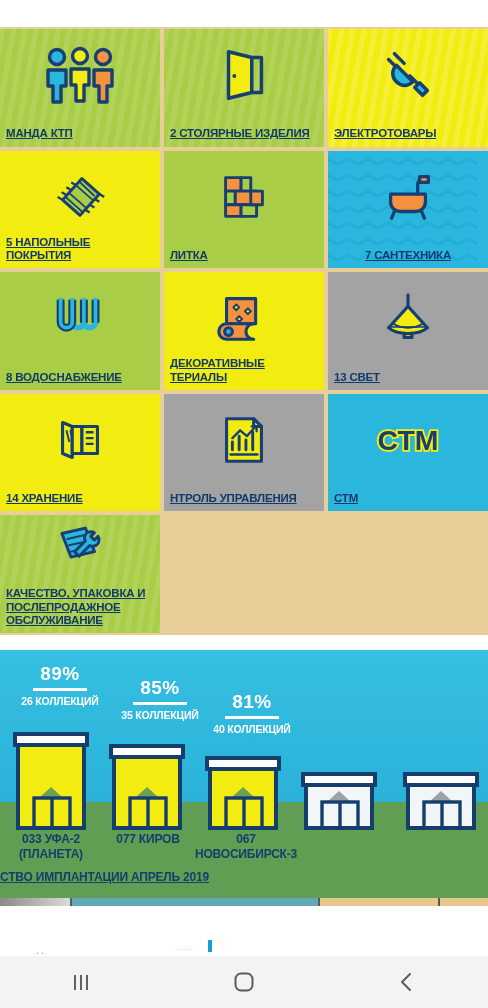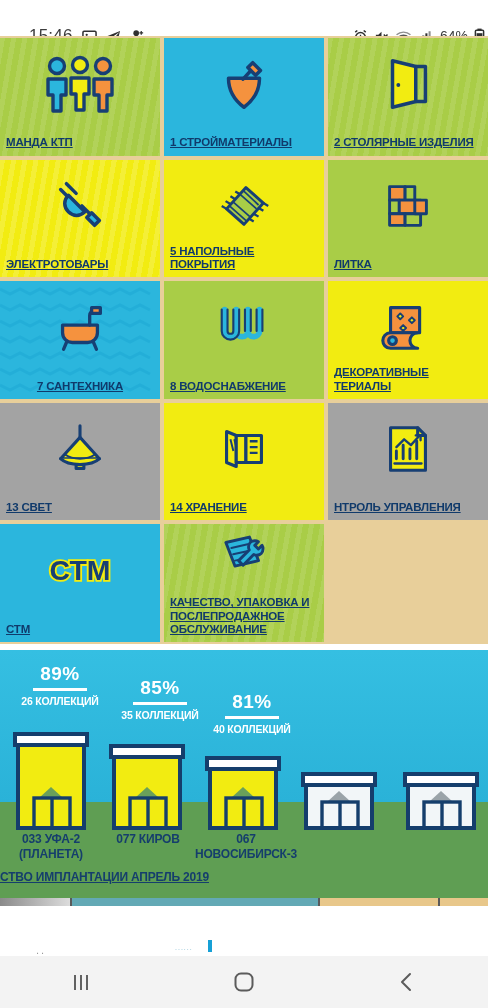--- a/index.html
+++ b/index.html
@@ -17,21 +17,21 @@
     padding:0 16px; justify-content:space-between;margin-top:16px;
   }
   .sb-left{ display:flex; align-items:center; gap:9px; }
   .sb-right{ display:flex; align-items:center; gap:6px; }
   .sb-time{ font-size:17px; color:#3c3c3c; letter-spacing:.2px; }
   .sb-ico{ display:inline-flex; align-items:center; justify-content:center; color:#303030; }
   .sb-pct{ font-size:14px; color:#3c3c3c; margin-left:2px; }
 
   
   .grid{
-    position:absolute; top:36px; left:0; width:488px; height:608px;
+    position:absolute; top:27px; left:0; width:488px; height:608px;
     background:#e8cf9a;
     display:grid;
     grid-template-columns:1fr 1fr 1fr;
     grid-template-rows:repeat(5,1fr);
     gap:4px 4px;
     padding:2px 0 2px 0;
   }
   .tile{
     position:relative; overflow:hidden;
     display:flex; flex-direction:column;
@@ -201,32 +201,20 @@
             <circle cx="45" cy="12" r="7.5" fill="#f2ec11"></circle>
             <path d="M36 25h18v16h-5v16h-8V41h-5z" fill="#f2ec11"></path>
             <circle cx="68" cy="13" r="7.5" fill="#f5923e"></circle>
             <path d="M59 26h18v16h-5v16h-8V42h-5z" fill="#f5923e"></path>
           </g>
         </svg>
       </div>
       <div class="tile-label">МАНДА КТП</div>
     </div>
 
-    <div class="tile bg-cyan">
-      <div class="art">
-        <svg viewBox="0 0 64 64">
-          <g stroke="#173f74" stroke-width="3.6" fill="none" stroke-linejoin="round" stroke-linecap="round">
-            <path d="M16 26c0 14 8 24 16 30 8-6 16-16 16-30z" fill="#f5923e"></path>
-            <path d="M31 27l11-12"></path>
-            <path d="M41 10l8 8-5 5-8-8z" fill="#f5923e"></path>
-          </g>
-        </svg>
-      </div>
-      <div class="tile-label">1 СТРОЙМАТЕРИАЛЫ</div>
-    </div>
 
     <div class="tile bg-olive-tex">
       <div class="art">
         <svg viewBox="0 0 64 64">
           <g stroke="#173f74" stroke-width="3.6" fill="none" stroke-linejoin="round">
             <path d="M16 8l24 6v36l-24 6z" fill="#f2ec11"></path>
             <path d="M40 14h10v36H40"></path>
             <circle cx="22" cy="33" r="2" fill="#173f74" stroke="none"></circle>
           </g>
         </svg>

